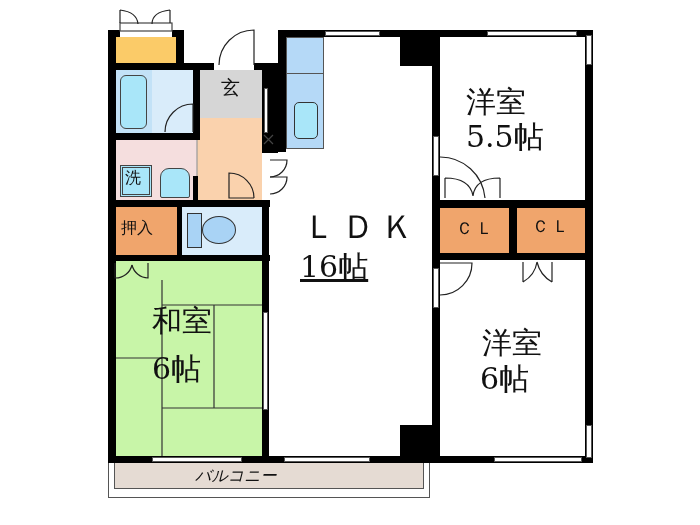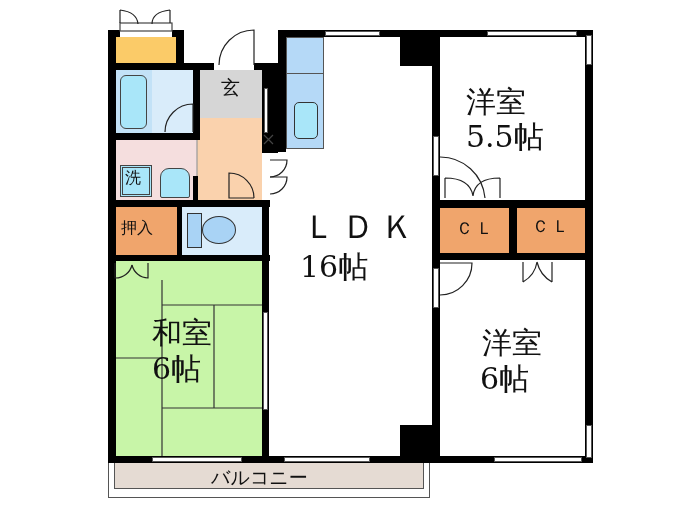--- a/index.html
+++ b/index.html
@@ -134,28 +134,28 @@
     <path d="M440 263 L472 263 A32 32 0 0 1 440 295" fill="none"></path>
 
     <path d="M264 135 L273 144 M273 135 L264 144" stroke="#444"></path>
   </g>
 </svg>
 
 <div class="label" style="left:221px;top:77px;font-size:19px;">玄</div>
 <div class="label" style="left:125px;top:169px;font-size:16px;">洗</div>
 <div class="label" style="left:121px;top:219px;font-size:16px;">押入</div>
 
-<div class="label" style="left:152px;top:316px;font-size:30px;">和室</div>
+<div class="label" style="left:152px;top:304px;font-size:30px;">和室</div>
 <div class="label" style="left:152px;top:352px;font-size:30px;">6帖</div>
 
 <div class="label" style="left:303px;top:209px;font-size:33px;letter-spacing:6px;">ＬＤＫ</div>
-<div class="label" style="left:300px;top:250px;font-size:30px;">16帖</div>
+<div class="label" style="left:300px;top:250px;font-size:30px;text-decoration:underline;">16帖</div>
 
 <div class="label" style="left:466px;top:85px;font-size:30px;">洋室</div>
 <div class="label" style="left:466px;top:120px;font-size:30px;">5.5帖</div>
 
 <div class="label" style="left:456px;top:219px;font-size:17px;letter-spacing:3px;">ＣＬ</div>
 <div class="label" style="left:532px;top:217px;font-size:17px;letter-spacing:3px;">ＣＬ</div>
 
 <div class="label" style="left:482px;top:326px;font-size:30px;">洋室</div>
 <div class="label" style="left:480px;top:362px;font-size:30px;">6帖</div>
 
-<div class="label" style="left:211px;top:467px;font-size:19px;">バルコニー</div>
+<div class="label" style="left:195px;top:467px;font-size:16px;font-style:italic;">バルコニー</div>
 
 </body></html>

